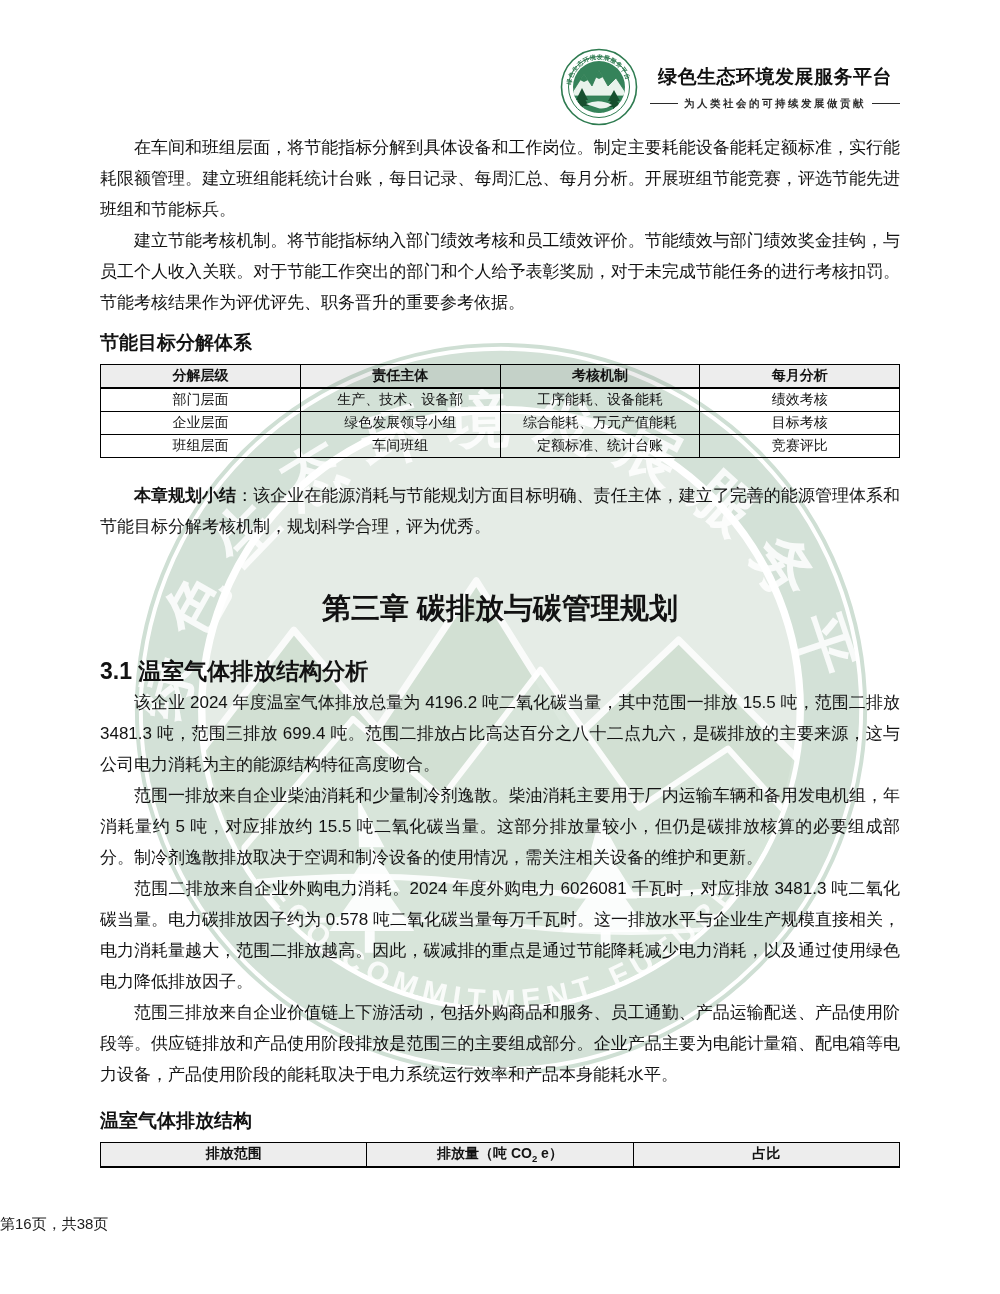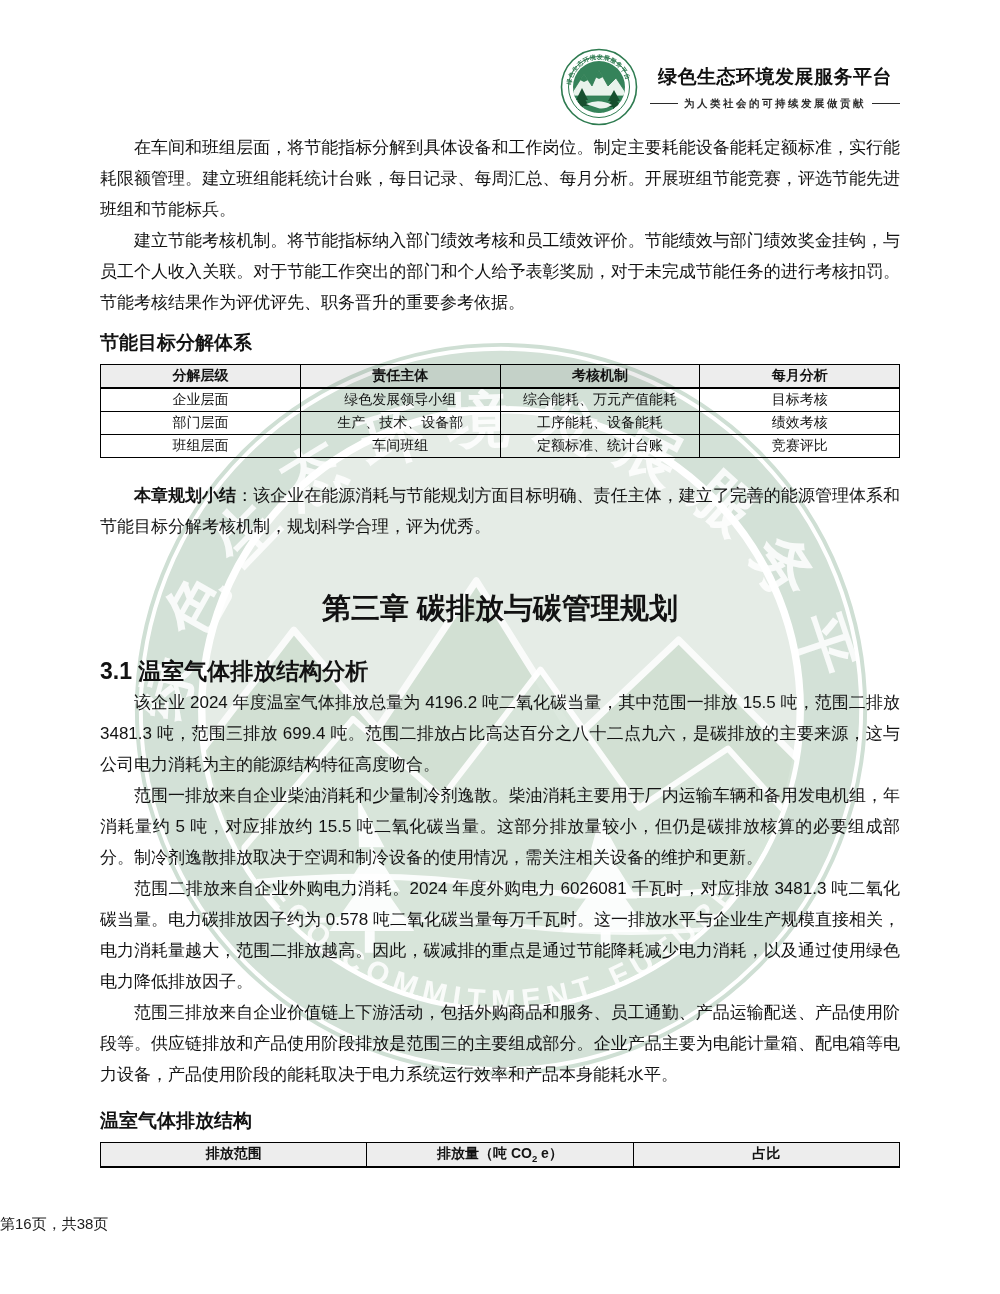--- a/index.html
+++ b/index.html
@@ -120,30 +120,30 @@
       <thead>
         <tr>
           <th>分解层级</th>
           <th>责任主体</th>
           <th>考核机制</th>
           <th>每月分析</th>
         </tr>
       </thead>
       <tbody>
         <tr>
+          <td>部门层面</td>
+          <td>生产、技术、设备部</td>
+          <td>工序能耗、设备能耗</td>
+          <td>绩效考核</td>
+        </tr>
+        <tr>
           <td>企业层面</td>
           <td>绿色发展领导小组</td>
           <td>综合能耗、万元产值能耗</td>
           <td>目标考核</td>
-        </tr>
-        <tr>
-          <td>部门层面</td>
-          <td>生产、技术、设备部</td>
-          <td>工序能耗、设备能耗</td>
-          <td>绩效考核</td>
         </tr>
         <tr>
           <td>班组层面</td>
           <td>车间班组</td>
           <td>定额标准、统计台账</td>
           <td>竞赛评比</td>
         </tr>
       </tbody>
     </table>
 

